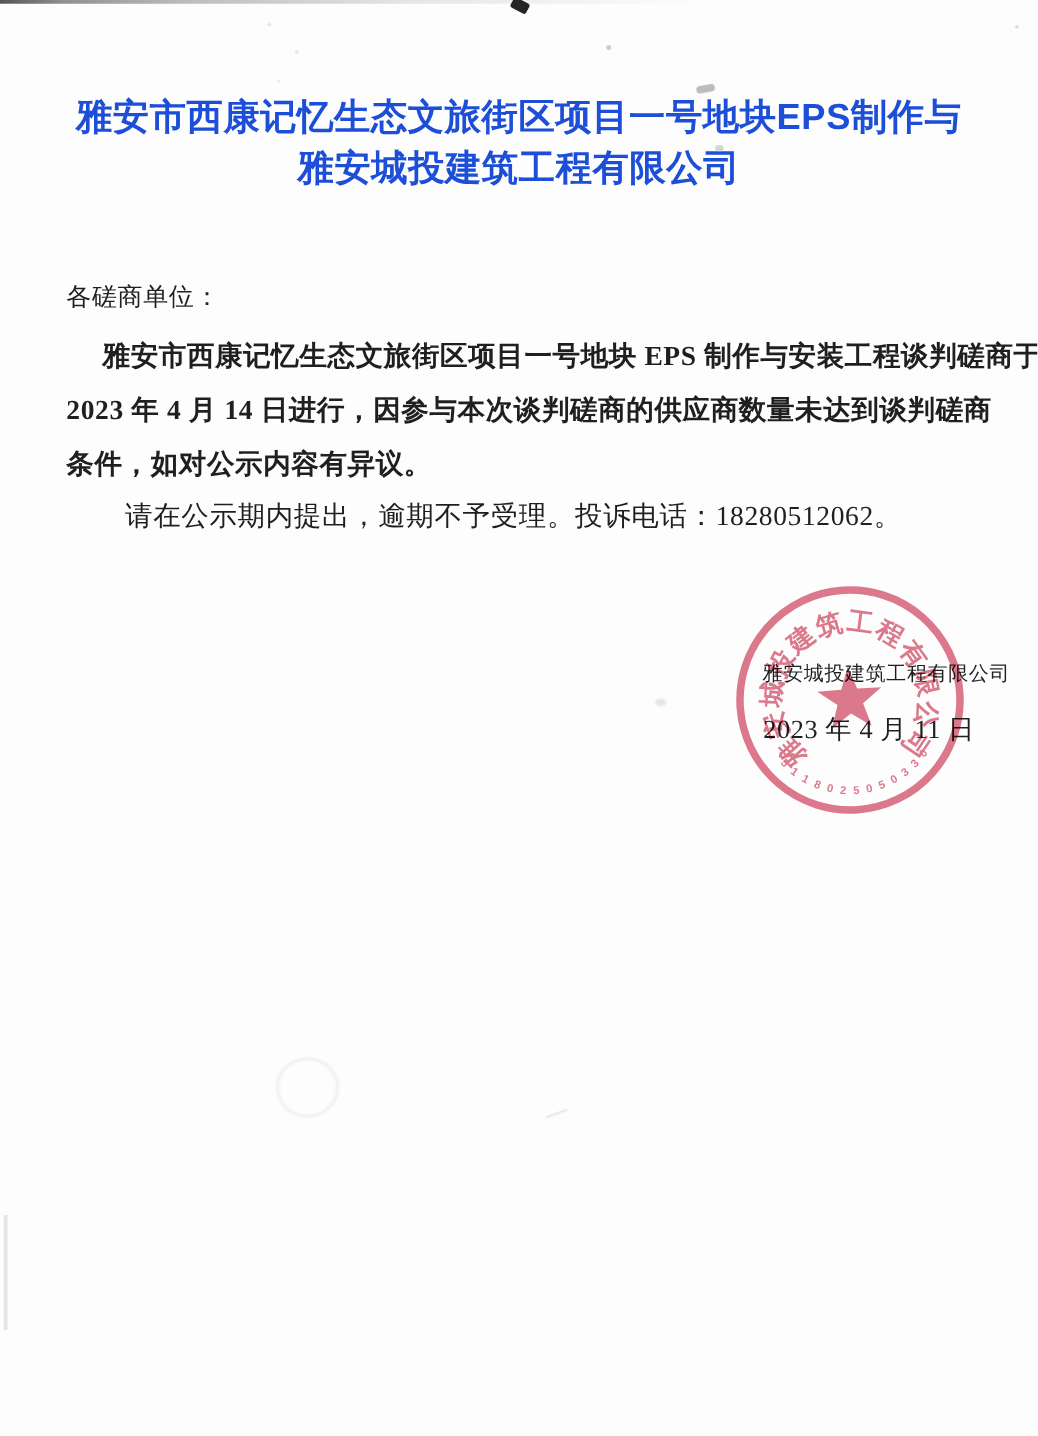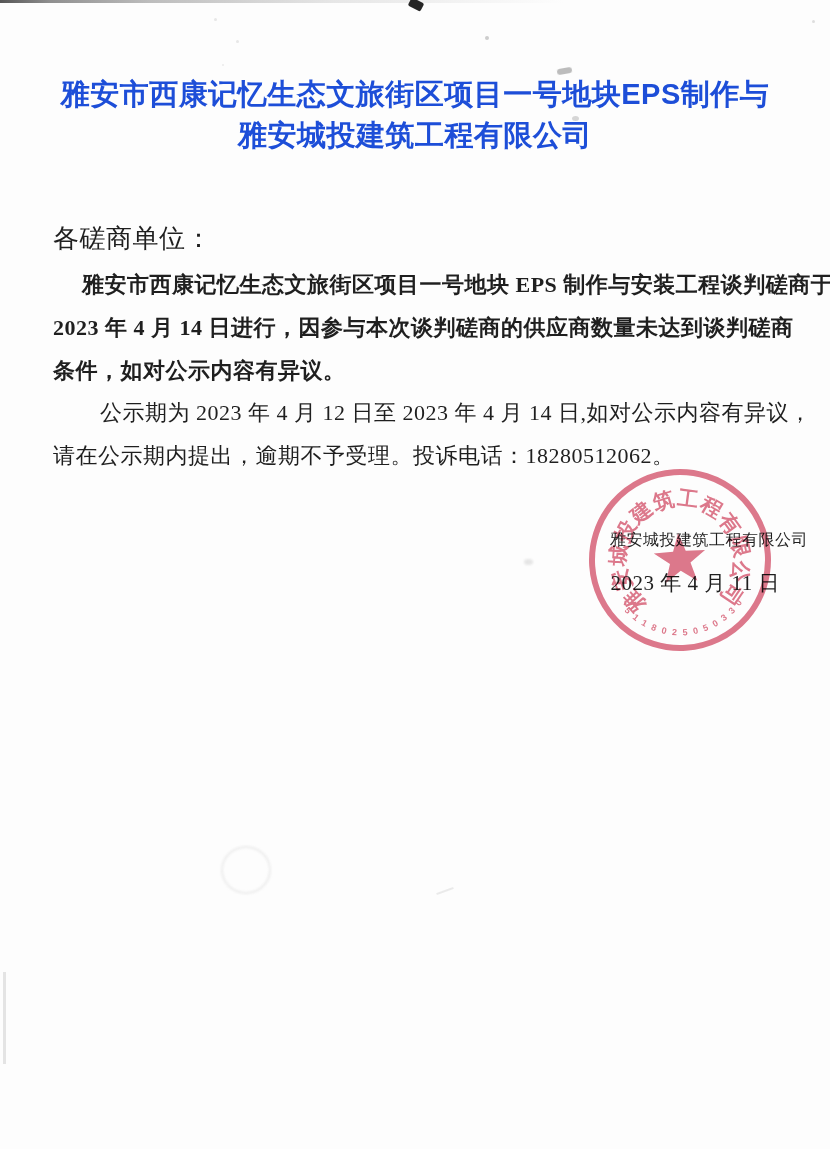--- a/index.html
+++ b/index.html
@@ -22,21 +22,21 @@
     text-align:center;
     font-family:"Liberation Sans","DejaVu Sans",sans-serif;
     font-weight:700;
     font-size:29px;line-height:41px;
     color:#1d4ed8;
     letter-spacing:0.5px;
   }
   
   .salutation{
     position:absolute;left:53px;top:217px;
-    font-size:26px;line-height:43px;letter-spacing:0.5px;
+    font-size:20px;line-height:43px;letter-spacing:0.5px;
     white-space:nowrap;
   }
   .para{position:absolute;left:53px;font-size:22px;line-height:43px;letter-spacing:0.5px;}
   .para .line{white-space:nowrap;}
   .p1{top:263px;font-weight:bold;}
   .p2{top:391px;}
   .p1 .line:first-child{padding-left:29px;}
   .p2 .line:first-child{padding-left:47px;}
   
   .company{
@@ -85,21 +85,20 @@
   </div>
 
   <div class="salutation">各磋商单位：</div>
 
   <div class="para p1" id="para1">
       <div class="line">雅安市西康记忆生态文旅街区项目一号地块 EPS 制作与安装工程谈判磋商于</div>
       <div class="line">2023 年 4 月 14 日进行，因参与本次谈判磋商的供应商数量未达到谈判磋商</div>
       <div class="line">条件，如对公示内容有异议。</div>
     </div>
   <div class="para p2" id="para2">
-      <div class="line">公示期为 2023 年 4 月 12 日至 2023 年 4 月 14 日,如对公示内容有异议，</div>
       <div class="line">请在公示期内提出，逾期不予受理。投诉电话：18280512062。</div>
     </div>
 
   <div class="company">雅安城投建筑工程有限公司</div>
   <div class="date">2023 年 4 月 11 日</div>
 
   <svg class="seal" id="seal" viewBox="-95 -95 190 190" xmlns="http://www.w3.org/2000/svg">
       <g transform="rotate(-4)">
         <circle cx="0" cy="0" r="88" fill="none" stroke="#d75b72" stroke-width="6"></circle>
         <polygon points="0.00,-27.00 6.35,-8.74 25.68,-8.34 10.27,3.34 15.87,21.84 0.00,10.80 -15.87,21.84 -10.27,3.34 -25.68,-8.34 -6.35,-8.74" fill="#d75b72"></polygon>

